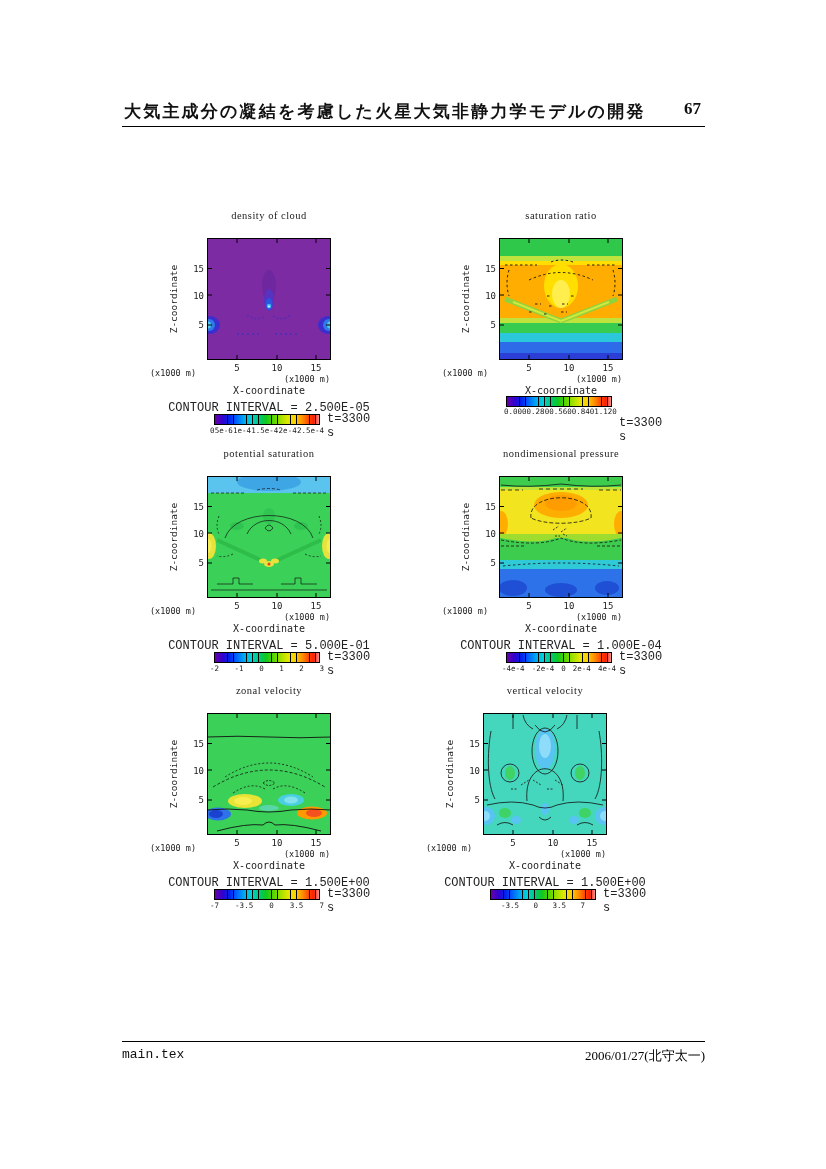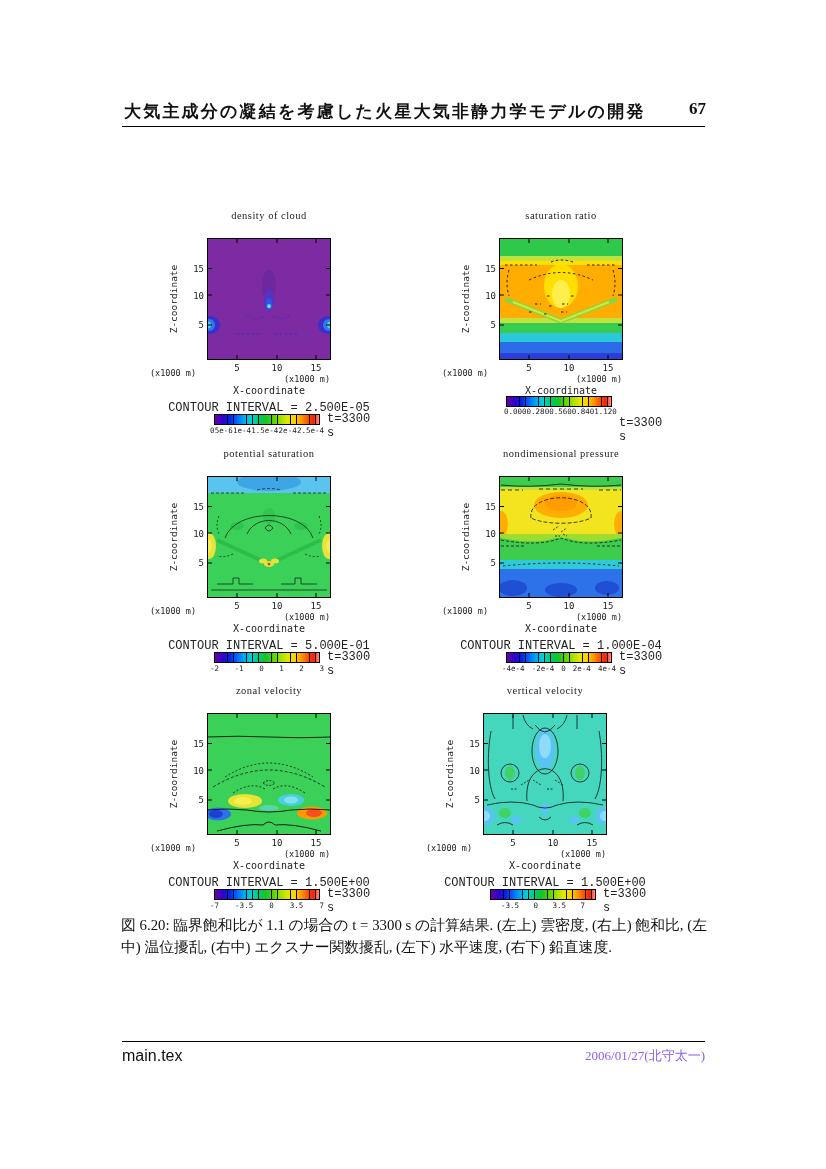--- a/index.html
+++ b/index.html
@@ -1,21 +1,21 @@
 <!DOCTYPE html>
 <html><head>
 <meta charset="utf-8">
 <style>
   html,body{margin:0;padding:0;background:#fff;}
   #page{position:relative;width:822px;height:1169px;background:#fff;overflow:hidden;
         font-family:"Liberation Sans",sans-serif;}
   
   #hdr-title{position:absolute;left:124px;top:100px;font-size:17px;font-weight:600;
              letter-spacing:2.2px;color:#111;}
-  #hdr-page{position:absolute;left:684px;top:99px;width:22px;text-align:right;
+  #hdr-page{position:absolute;left:684px;top:99px;width:22px;
             font-family:"Liberation Serif",serif;font-weight:bold;font-size:17px;color:#111;}
   #hdr-rule{position:absolute;left:122px;top:126px;width:583px;height:1px;background:#000;}
   
   .panel{position:absolute;width:300px;height:245px;}
   #p1{left:122px;top:200px}#p2{left:414px;top:200px}
   #p3{left:122px;top:438px}#p4{left:414px;top:438px}
   #p5{left:122px;top:675px}#p6{left:398px;top:675px}
   .ptitle{position:absolute;left:45px;top:10px;width:204px;text-align:center;
           font-family:Liberation Serif, serif;font-size:10.5px;letter-spacing:.5px;color:#222;}
   .plot{position:absolute;left:85px;top:38px;width:124px;height:122px;display:block;}
@@ -51,24 +51,24 @@
   .sat .cbar{top:196px}
   .sat .cbl{top:207px;left:90px;width:92px}
   .sat .time{top:216px}
   
   .vv .cbl{left:103px;width:84px}
   
   #caption{position:absolute;left:121px;top:914px;width:586px;
            font-family:"Liberation Serif",serif;font-size:14.8px;line-height:1.5;
            color:#111;text-align:justify;}
   #ftr-rule{position:absolute;left:122px;top:1041px;width:583px;height:1px;background:#000;}
-  #ftr-left{position:absolute;left:122px;top:1047px;font-family:Liberation Sans, sans-serif;
-            font-size:16px;color:#111;}
+  #ftr-left{position:absolute;left:122px;top:1047px;font-family:Liberation Mono, monospace;
+            font-size:13px;color:#111;}
   #ftr-right{position:absolute;left:404px;top:1047px;width:301px;text-align:right;
-             font-family:"Liberation Serif",serif;font-size:13px;color:#8b5cf6;}
+             font-family:"Liberation Serif",serif;font-size:13px;color:#000000;}
 </style>
 </head>
 <body>
 
 <div id="page">
 
   <div id="hdr-title">大気主成分の凝結を考慮した火星大気非静力学モデルの開発</div>
   <div id="hdr-page">67</div>
   <div id="hdr-rule"></div>
 
@@ -373,19 +373,18 @@
     <div class="cbar"></div>
     <div class="cbl">
       <span>-3.5</span>
       <span>0</span>
       <span>3.5</span>
       <span>7</span>
     </div>
     <div class="time">t=3300 s</div>
   </div>
 
-  <div id="caption">図 6.20: 臨界飽和比が 1.1 の場合の t = 3300 s の計算結果. (左上) 雲密度, (右上) 飽和比, (左中) 温位擾乱, (右中) エクスナー関数擾乱, (左下) 水平速度, (右下) 鉛直速度.</div>
 
   <div id="ftr-rule"></div>
   <div id="ftr-left">main.tex</div>
   <div id="ftr-right">2006/01/27(北守太一)</div>
 
 </div>
 
 </body></html>

